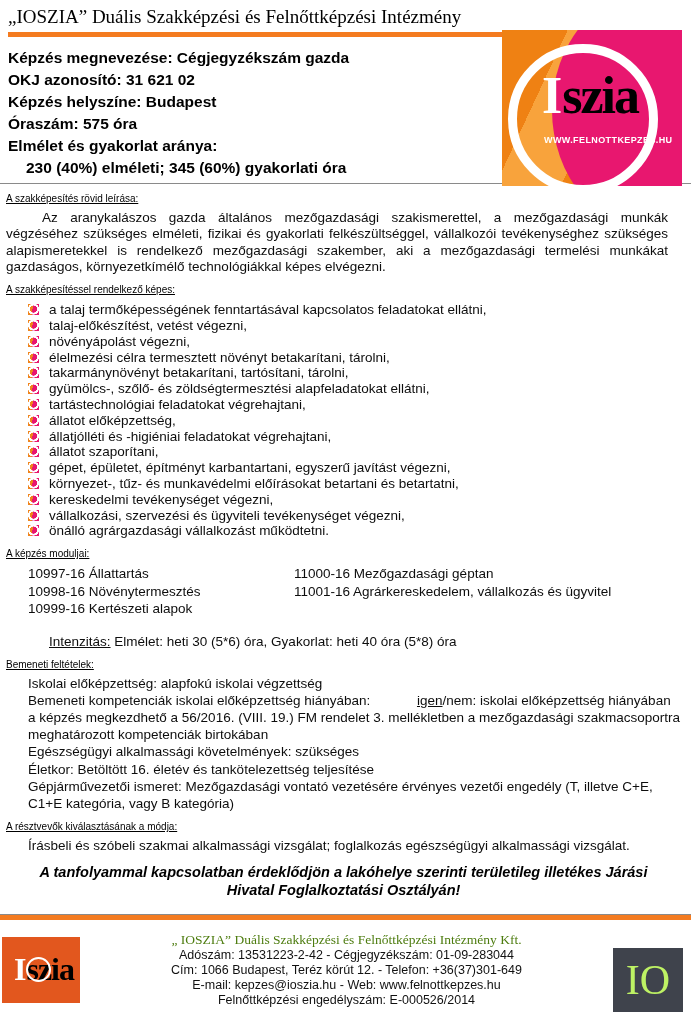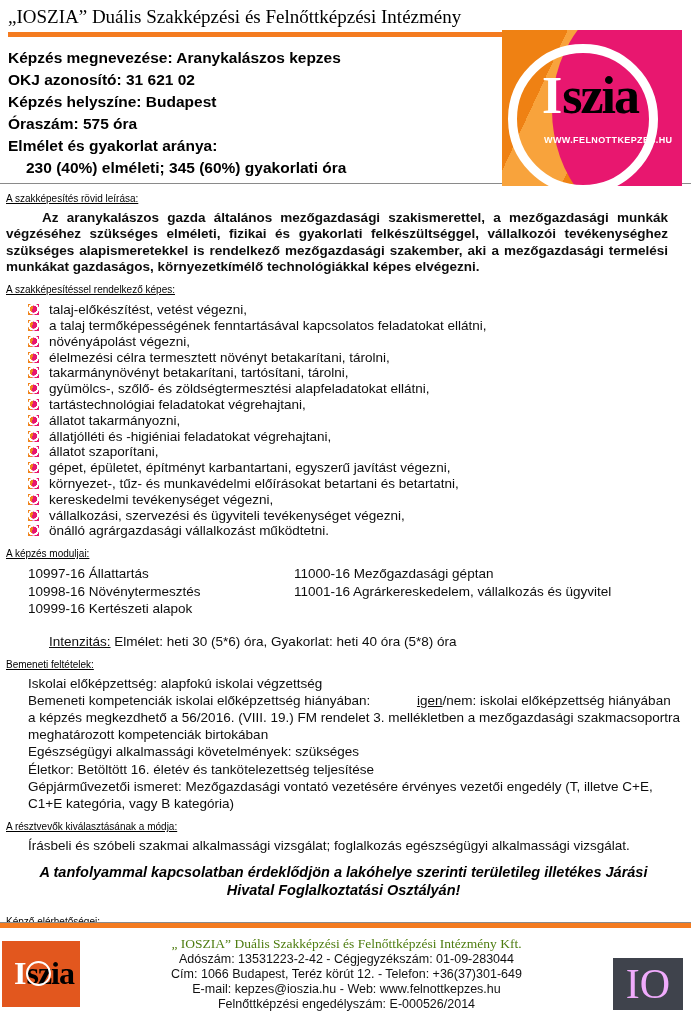--- a/index.html
+++ b/index.html
@@ -22,21 +22,21 @@
              border-radius:50%;box-sizing:border-box;}
   .logo-text{position:absolute;left:40px;top:36px;font-family:"Liberation Serif", serif;
              font-size:52px;line-height:60px;white-space:nowrap;}
   .logo-i{color:#fff;font-weight:bold;}
   .logo-szia{color:#000;font-weight:bold;letter-spacing:-2px;}
   .logo-url{position:absolute;left:42px;top:102px;color:#fff;font-size:9px;font-weight:bold;
             letter-spacing:.4px;font-family:"Liberation Sans", sans-serif;}
   
   .content{padding:0 10px 0 6px;}
   .sec-h{display:inline-block;text-decoration:underline;margin:7px 0 2px 0;font-size:10px;color:#000;}
-  .desc-p{text-align:justify;text-indent:36px;margin:1px 13px 0 0;line-height:16.3px;font-weight:bold;}
+  .desc-p{text-align:justify;text-indent:36px;margin:1px 13px 0 0;line-height:16.3px;}
   ul.skills{list-style:none;margin:2px 0 0 22px;padding:0;}
   ul.skills li{display:flex;align-items:flex-start;gap:10px;line-height:15.8px;}
   .b-icon{flex:0 0 auto;width:11px;height:11px;margin-top:2px;
           background:
             radial-gradient(circle at 50% 46%, rgba(255,255,255,0) 42%, #fff 46% 66%, rgba(255,255,255,0) 70%),
             linear-gradient(100deg,#f0841c 42%,#e8176f 42%);}
   .modules{display:grid;grid-template-columns:266px auto;margin:1px 0 0 22px;line-height:17.5px;}
   .intensity{margin:16px 0 0 0;}
   .u{text-decoration:underline;margin-left:43px;}
   .req-lines{margin:0 0 0 22px;line-height:17.2px;}
@@ -52,36 +52,36 @@
   .flogo{position:relative;flex:0 0 auto;width:78px;height:66px;background:#e2571e;overflow:hidden;}
   .flogo-text{position:absolute;left:12px;top:10px;font-family:"Liberation Serif", serif;
               font-size:32px;line-height:44px;white-space:nowrap;}
   .flogo-i{color:#fff;font-weight:bold;}
   .flogo-szia{color:#000;font-weight:bold;letter-spacing:-1px;}
   .flogo-ring{position:absolute;left:24px;top:20px;width:25px;height:25px;border:2px solid #fff;
               border-radius:50%;box-sizing:border-box;}
   .fcenter{flex:1 1 auto;text-align:center;}
   .fcompany{font-family:"Liberation Serif", serif;font-size:13.5px;line-height:16px;color:#4d7c0f;}
   .fline{font-size:12.5px;line-height:15px;color:#111;}
-  .io-box{flex:0 0 auto;width:70px;height:52px;background:#3f434c;color:#f0abfc;display:flex;
+  .io-box{flex:0 0 auto;width:70px;height:64px;background:#3f434c;color:#bef264;display:flex;
           align-items:center;justify-content:center;font-family:"Liberation Serif", serif;
           font-size:42px;margin-top:20px;}
 </style>
 </head>
 <body>
 
 <div class="page">
 
   <div class="hdr">
     <div class="hdr-title">„IOSZIA” Duális Szakképzési és Felnőttképzési Intézmény</div>
     <div class="hdr-rule"></div>
   </div>
 
   <div class="course">
-    <div>Képzés megnevezése: Aranykalászos kepzes</div>
+    <div>Képzés megnevezése: Cégjegyzékszám gazda</div>
     <div>OKJ azonosító: 31 621 02</div>
     <div>Képzés helyszíne: Budapest</div>
     <div>Óraszám: 575 óra</div>
     <div>Elmélet és gyakorlat aránya:</div>
     <div class="indent">230 (40%) elméleti; 345 (60%) gyakorlati óra</div>
   </div>
 
   <div class="logo">
     <div class="logo-blob"></div>
     <div class="logo-ring"></div>
@@ -95,49 +95,49 @@
 
     
     <div class="sec-h">A szakképesítés rövid leírása:</div>
     <p class="desc-p">Az aranykalászos gazda általános mezőgazdasági szakismerettel, a mezőgazdasági munkák végzéséhez szükséges elméleti, fizikai és gyakorlati felkészültséggel, vállalkozói tevékenységhez szükséges alapismeretekkel is rendelkező mezőgazdasági szakember, aki a mezőgazdasági termelési munkákat gazdaságos, környezetkímélő technológiákkal képes elvégezni.</p>
 
     
     <div class="sec-h">A szakképesítéssel rendelkező képes:</div>
     <ul class="skills">
       <li>
           <span class="b-icon"></span>
+          <span>a talaj termőképességének fenntartásával kapcsolatos feladatokat ellátni,</span>
+        </li>
+      <li>
+          <span class="b-icon"></span>
           <span>talaj-előkészítést, vetést végezni,</span>
         </li>
       <li>
           <span class="b-icon"></span>
-          <span>a talaj termőképességének fenntartásával kapcsolatos feladatokat ellátni,</span>
-        </li>
-      <li>
-          <span class="b-icon"></span>
           <span>növényápolást végezni,</span>
         </li>
       <li>
           <span class="b-icon"></span>
           <span>élelmezési célra termesztett növényt betakarítani, tárolni,</span>
         </li>
       <li>
           <span class="b-icon"></span>
           <span>takarmánynövényt betakarítani, tartósítani, tárolni,</span>
         </li>
       <li>
           <span class="b-icon"></span>
           <span>gyümölcs-, szőlő- és zöldségtermesztési alapfeladatokat ellátni,</span>
         </li>
       <li>
           <span class="b-icon"></span>
           <span>tartástechnológiai feladatokat végrehajtani,</span>
         </li>
       <li>
           <span class="b-icon"></span>
-          <span>állatot takarmányozni,</span>
+          <span>állatot előképzettség,</span>
         </li>
       <li>
           <span class="b-icon"></span>
           <span>állatjólléti és -higiéniai feladatokat végrehajtani,</span>
         </li>
       <li>
           <span class="b-icon"></span>
           <span>állatot szaporítani,</span>
         </li>
       <li>

